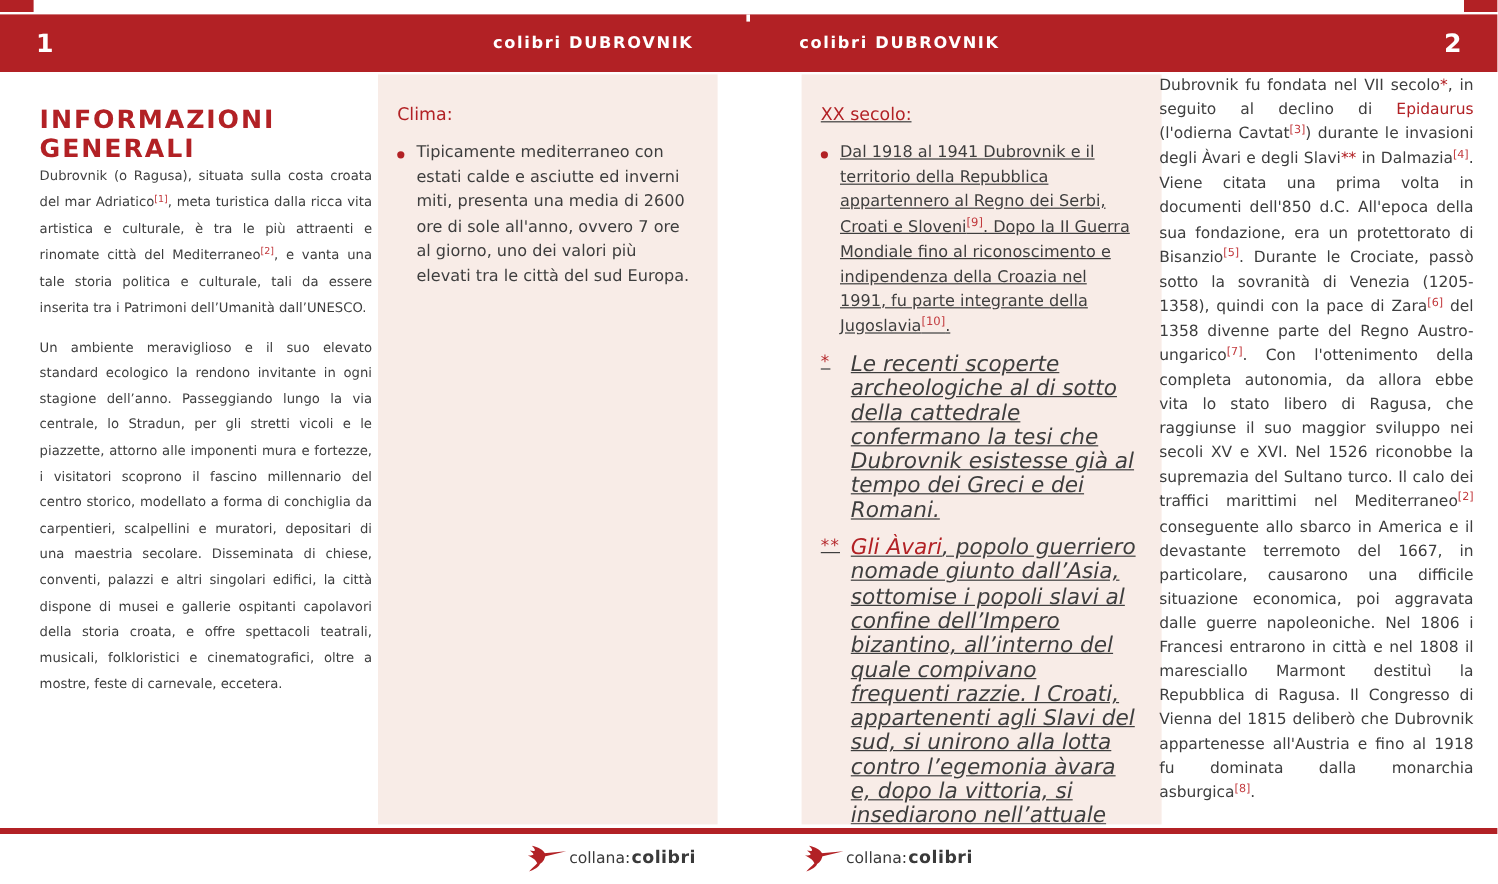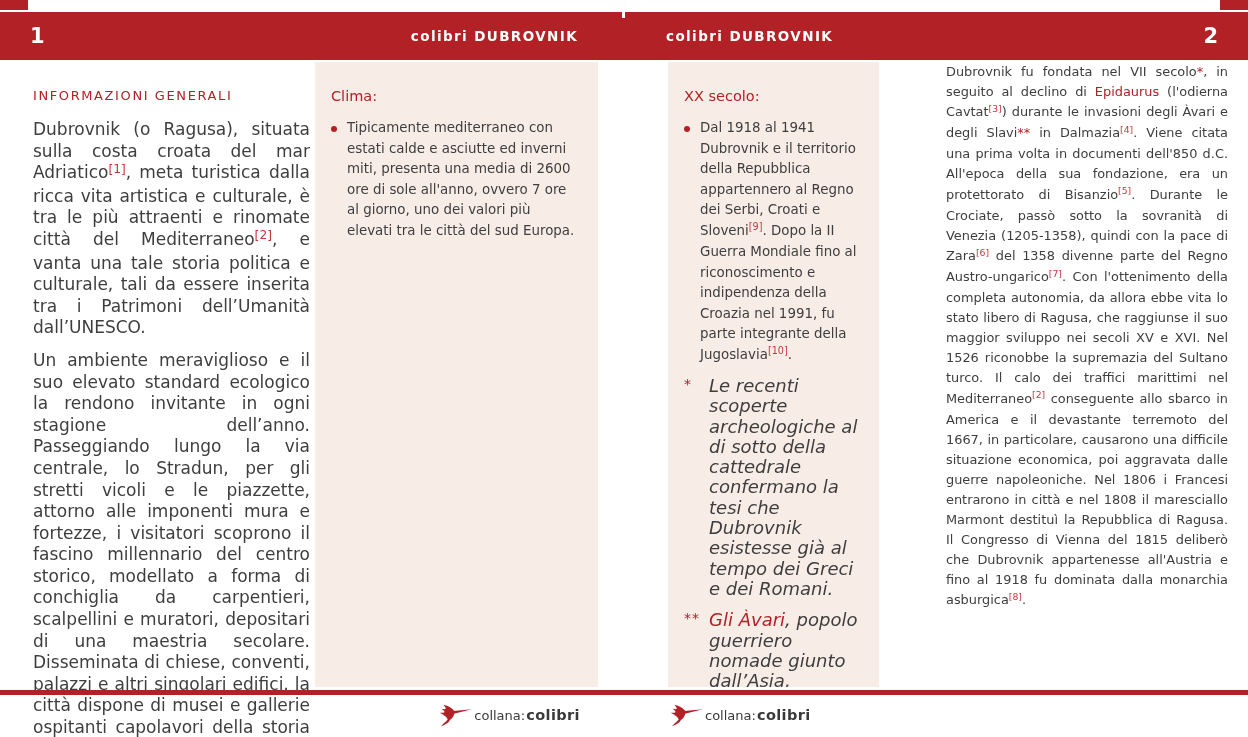--- a/index.html
+++ b/index.html
@@ -27,26 +27,26 @@
   .btitle{position:absolute;top:16px;color:#fff;font-weight:bold;font-size:13.5px;letter-spacing:1.4px;}
   .btitle.t1{right:670px;}
   .btitle.t2{left:666px;}
   
   .col{position:absolute;top:62px;}
   .colA{left:33px;width:277px;}
   .colD{left:946px;width:282px;}
   .pinkcol{background:var(--pink);height:625px;box-sizing:border-box;
            padding:26px 20px 0 16px;overflow:hidden;}
   .colB{left:315px;width:283px;}
-  .colC{left:668px;width:211px;}
-  .sec-title{margin:26px 0 16px 0;font-size:13px;font-weight:normal;
+  .colC{left:668px;width:300px;text-decoration:underline;}
+  .sec-title{margin:26px 0 0 0;font-size:21px;font-weight:bold;
              letter-spacing:1.6px;color:var(--red);}
-  .just{font-size:17px;line-height:21.6px;text-align:justify;margin:0 0 11px 0;
+  .just{font-size:11px;line-height:21.6px;text-align:justify;margin:0 0 11px 0;
         hyphens:auto;-webkit-hyphens:auto;}
-  .colD .just{font-size:12.9px;line-height:20.1px;}
+  .colD .just{font-size:12.9px;line-height:20.1px;margin-left:20px;}
   .pink-title{margin:0 0 14px 0;font-size:14.5px;font-weight:normal;color:var(--red);}
   .bullet{display:flex;gap:10px;margin-bottom:10px;justify-content:center;}
   .dot{flex:0 0 auto;width:6px;height:6px;border-radius:50%;background:var(--red);margin-top:8px;}
   .btext{font-size:13.4px;line-height:20.5px;}
   .note{display:flex;gap:8px;margin-bottom:11px;}
   .marker{flex:0 0 auto;min-width:17px;color:var(--red);font-size:14px;letter-spacing:1px;}
   .ntext{font-size:18px;line-height:20.3px;font-style:italic;}
   
   .seg-plain{}
   .seg-red{color:var(--red);}

